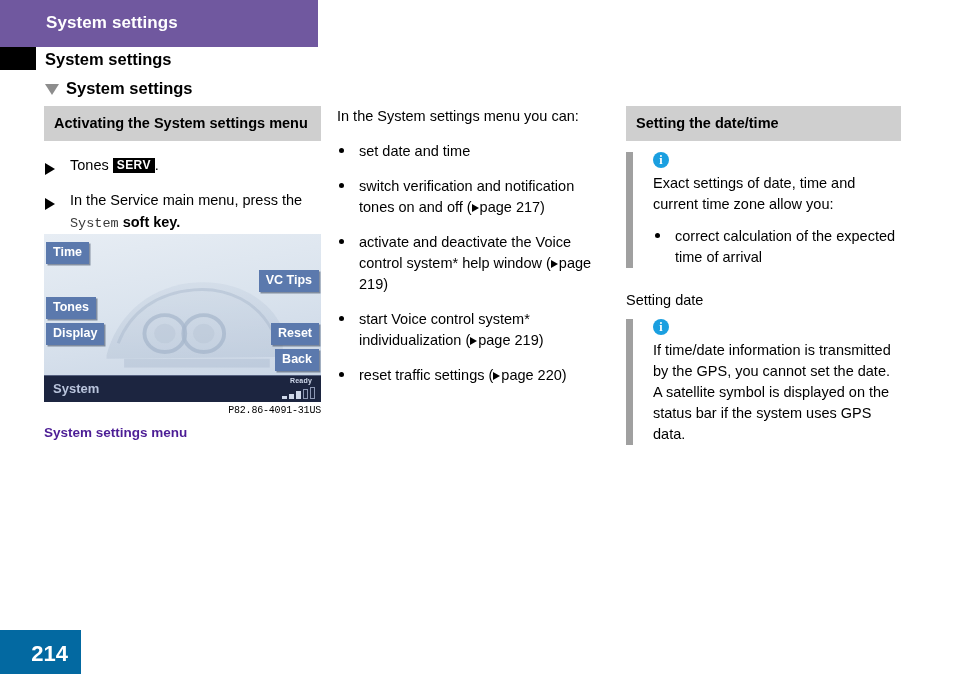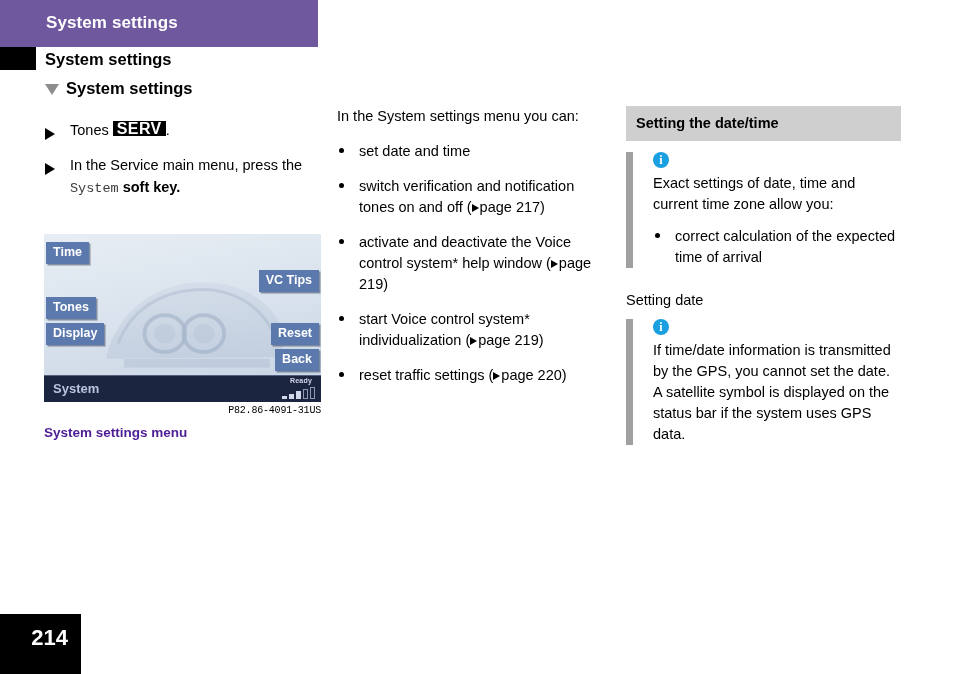--- a/index.html
+++ b/index.html
@@ -123,21 +123,21 @@
     border-left: 10px solid #000;
     display: inline-block;
     position: relative;
     top: 5px;
   }
   .step-body { flex: 1; }
   .key-badge {
     display: inline-block;
     background: #000;
     color: #fff;
-    font-size: 16px;
+    font-size: 12px;
     font-weight: bold;
     letter-spacing: .4px;
     padding: 2px 4px 2px 4px;
     line-height: 11px;
     position: relative;
     top: -1px;
   }
   .mono {
     font-family: "Liberation Mono", "DejaVu Sans Mono", monospace;
     font-size: 13.5px;
@@ -293,22 +293,22 @@
     color: #4c1d95;
     white-space: nowrap;
   }
 
   
   .folio {
     position: absolute;
     left: 0;
     bottom: 0;
     width: 81px;
-    height: 60px;
-    background: #000000;
+    height: 44px;
+    background: #0369a1;
   }
   .folio-num {
     position: absolute;
     right: 13px;
     top: 11px;
     font-size: 22px;
     font-weight: bold;
     color: #ffffff;
   }
 </style>
@@ -320,20 +320,21 @@
 </div>
 <div class="chapter-tab"></div>
 <div class="chapter-title">System settings</div>
 <div class="section-title">
   <span class="tri-down"></span>
   <span>System settings</span>
 </div>
 
 <div class="col col-left">
 
+  <div class="gray-bar">Activating the System settings menu</div>
 
   <div class="steps">
 
     <div class="step">
       <span class="step-arrow"><i class="tri-right"></i></span>
       <span class="step-body"><span>Tones </span><span class="key-badge">SERV</span><span>.</span></span>
     </div>
 
     <div class="step">
       <span class="step-arrow"><i class="tri-right"></i></span>

